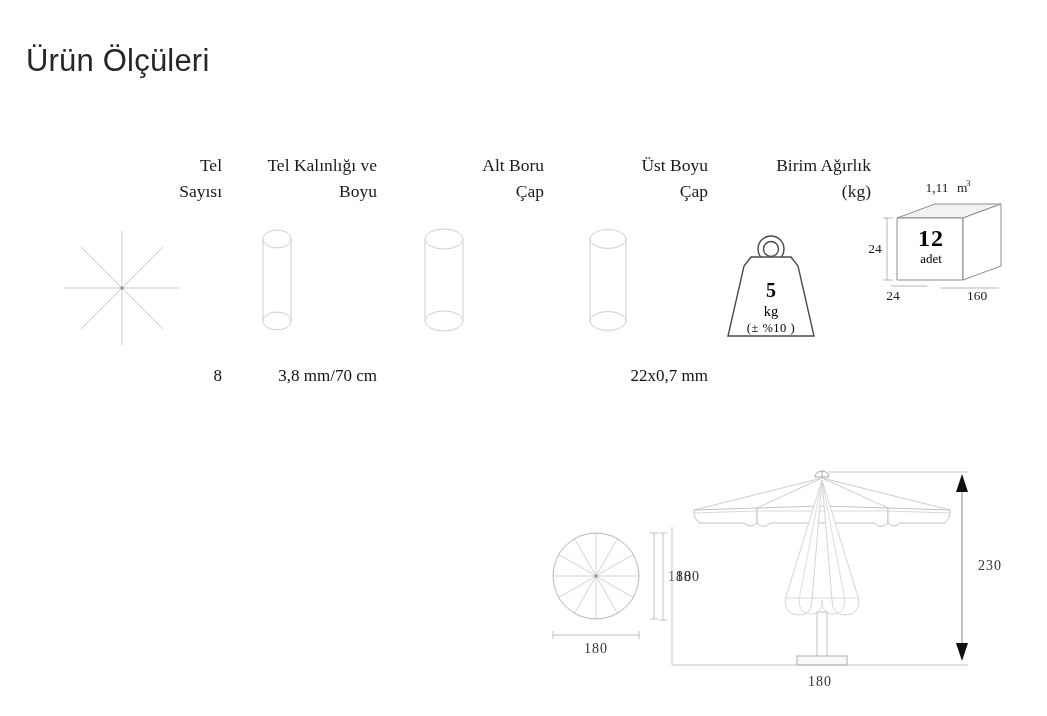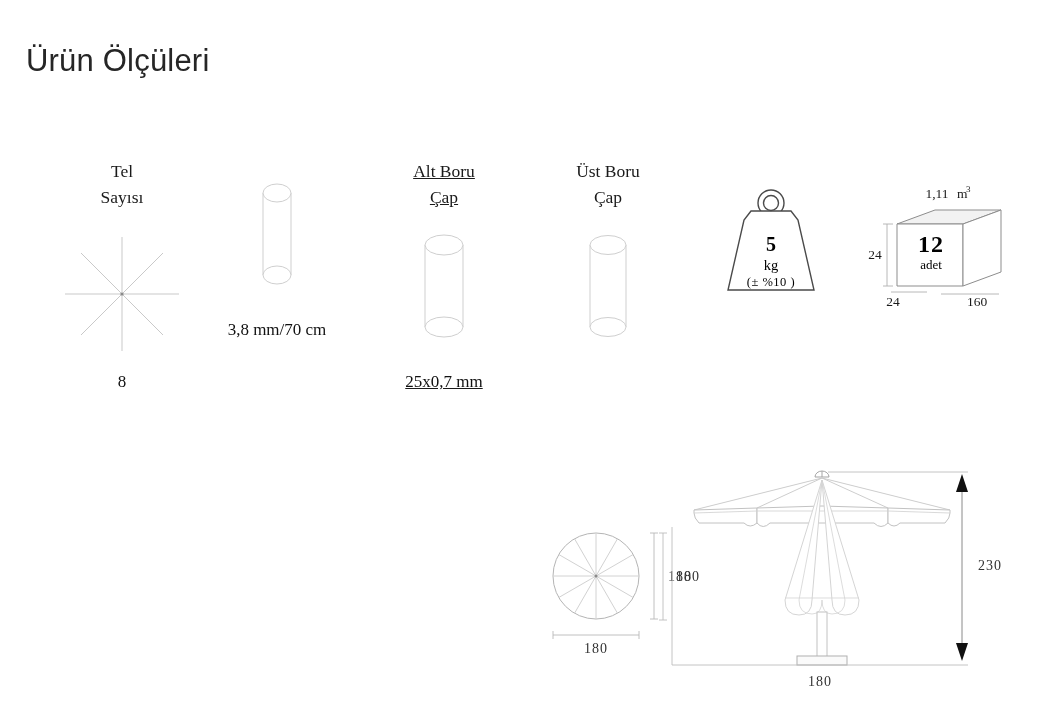--- a/index.html
+++ b/index.html
@@ -22,24 +22,24 @@
     font-family: "Liberation Sans", sans-serif;
     font-weight: 300;
     font-size: 31px;
     letter-spacing: 0.2px;
     color: #262626;
     white-space: nowrap;
     text-align: right;
   }
   .spec-col {
     position: absolute;
-    top: 158px;
+    top: 152px;
     width: 200px;
     margin-left: -100px;
-    text-align: center;
+    text-align: right;
   }
   .spec-header {
     font-family: "Liberation Serif", serif;
     font-size: 17.5px;
     line-height: 26px;
     color: #1a1a1a;
     white-space: pre-line;
   }
   .spec-figure {
     position: relative;
@@ -136,65 +136,69 @@
         <line x1="19" y1="19" x2="101" y2="101"></line>
         <line x1="101" y1="19" x2="19" y2="101"></line>
       </g>
       <circle cx="60" cy="60" r="1.6" fill="#8a8a8a"></circle>
     </svg>
   </div>
   <div class="spec-value">8</div>
 </div>
 
 <div class="spec-col" style="left:277px;">
+  <div class="spec-header">Tel Kalınlığı ve
+Boyu</div>
   <div class="spec-figure">
     <svg width="60" height="110" viewBox="0 0 60 110">
       <g stroke="#cfcfcf" stroke-width="1" fill="#ffffff">
         <path d="M16 11 L16 93"></path>
         <path d="M44 11 L44 93"></path>
         <ellipse cx="30" cy="11" rx="14" ry="9"></ellipse>
         <ellipse cx="30" cy="93" rx="14" ry="9"></ellipse>
       </g>
     </svg>
   </div>
   <div class="spec-value">3,8 mm/70 cm</div>
 </div>
 
-<div class="spec-col" style="left:444px;text-decoration:underline;">
+<div class="spec-col" style="left:444px;">
   <div class="spec-header">Alt Boru
 Çap</div>
   <div class="spec-figure">
     <svg width="70" height="110" viewBox="0 0 70 110">
       <g stroke="#cfcfcf" stroke-width="1" fill="#ffffff">
         <path d="M16 11 L16 93"></path>
         <path d="M54 11 L54 93"></path>
         <ellipse cx="35" cy="11" rx="19" ry="10"></ellipse>
         <ellipse cx="35" cy="93" rx="19" ry="10"></ellipse>
       </g>
     </svg>
   </div>
-  <div class="spec-value">25x0,7 mm</div>
 </div>
 
 <div class="spec-col" style="left:608px;">
-  <div class="spec-header">Üst Boru
+  <div class="spec-header">Üst Boyu
 Çap</div>
   <div class="spec-figure">
     <svg width="70" height="110" viewBox="0 0 70 110">
       <g stroke="#cfcfcf" stroke-width="1" fill="#ffffff">
         <path d="M17 11 L17 93"></path>
         <path d="M53 11 L53 93"></path>
         <ellipse cx="35" cy="11" rx="18" ry="9.5"></ellipse>
         <ellipse cx="35" cy="93" rx="18" ry="9.5"></ellipse>
       </g>
     </svg>
   </div>
+  <div class="spec-value">22x0,7 mm</div>
 </div>
 
 <div class="spec-col" style="left:771px;">
+  <div class="spec-header">Birim Ağırlık
+(kg)</div>
   <div class="spec-figure">
     <svg width="130" height="120" viewBox="0 0 130 120">
       <g stroke="#4a4a4a" stroke-width="1.4" fill="#ffffff">
         <circle cx="65" cy="21" r="13"></circle>
         <path d="M45 29 L38 38 L22 108 L108 108 L92 38 L85 29 Z"></path>
       </g>
       <circle cx="65" cy="21" r="7.5" fill="#ffffff" stroke="#4a4a4a" stroke-width="1.4"></circle>
       <text class="weight-num" x="65" y="69" text-anchor="middle">5</text>
       <text class="weight-unit" x="65" y="88" text-anchor="middle">kg</text>
       <text class="weight-tol" x="65" y="104" text-anchor="middle">(± %10 )</text>

